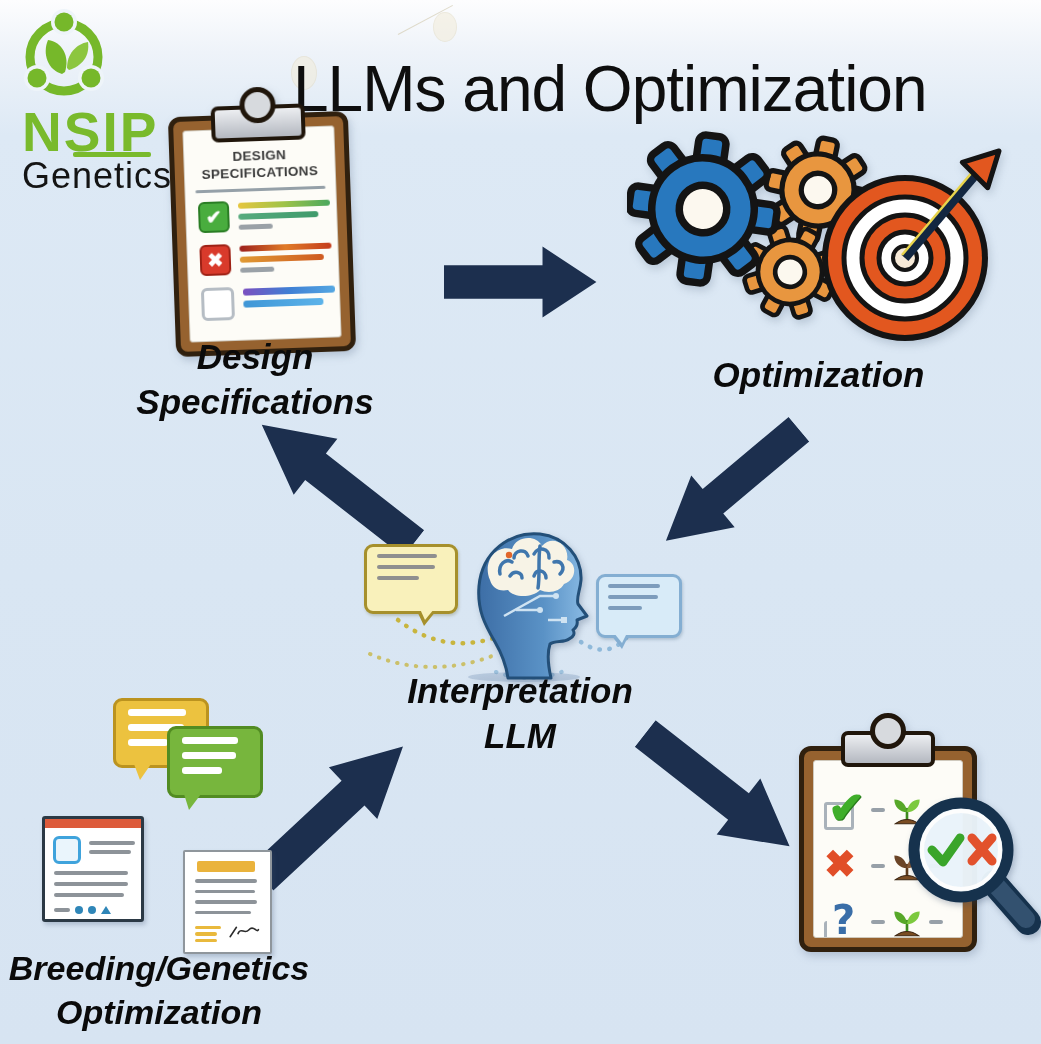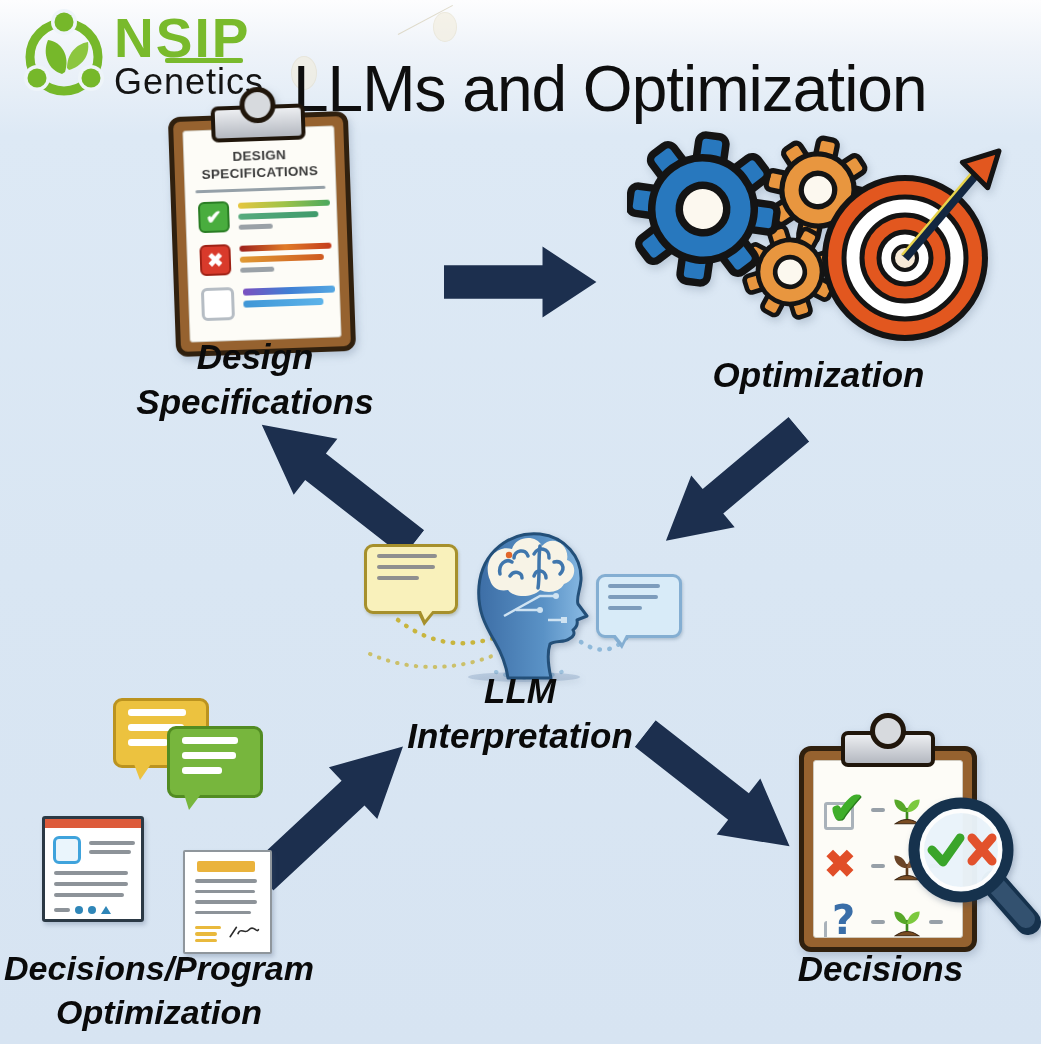--- a/index.html
+++ b/index.html
@@ -6,21 +6,21 @@
   body{font-family:"Liberation Sans",sans-serif;}
   .stage{
     position:relative;width:1041px;height:1044px;overflow:hidden;
     background:linear-gradient(180deg,#fdfdfe 0%,#eef3f9 5%,#dde9f5 13%,#d9e6f3 55%,#d7e4f2 100%);
   }
   
   .decor{position:absolute;border-radius:50%;background:#f2ecd9;border:1px solid #e3dcc4;opacity:.55;z-index:0;}
   .decor1{left:291px;top:56px;width:24px;height:32px;}
   .decor2{left:433px;top:12px;width:22px;height:28px;}
   .decor-line{position:absolute;left:398px;top:34px;width:62px;height:1px;background:#d8d2bd;opacity:.8;transform:rotate(-28deg);transform-origin:left center;z-index:0;}
-  .logo{position:absolute;left:18px;top:8px;display:flex;z-index:2;}
+  .logo{position:absolute;left:18px;top:8px;display:flex;z-index:2;flex-direction:column;}
   .logo-mark{width:92px;height:94px;}
   .logo-text{margin-left:4px;padding-top:6px;}
   .logo-brand{font-size:55px;line-height:48px;font-weight:700;letter-spacing:2px;color:#79ba2c;position:relative;}
   .logo-brand::after{content:"";position:absolute;left:34%;bottom:-1px;width:52%;height:5px;background:#79ba2c;border-radius:2px;}
   .logo-sub{font-size:36px;line-height:38px;font-weight:400;letter-spacing:1px;color:#141414;margin-top:1px;}
   .page-title{position:absolute;left:293px;top:2px;font-size:64px;line-height:88px;font-weight:400;letter-spacing:-1px;color:#0e0e0e;white-space:nowrap;z-index:1;}
   
   .label{position:absolute;text-align:center;font:italic 700 35px "Liberation Sans",sans-serif;color:#0a0a0a;line-height:45px;z-index:2;}
   .label-design{left:80px;top:334px;width:350px;}
   .label-optimization{left:646px;top:352px;width:345px;}
@@ -288,22 +288,22 @@
       <circle cx="88" cy="86" r="3" fill="#cfe3f2"></circle>
       <rect x="109" y="93" width="6" height="6" fill="#cfe3f2"></rect>
     </svg>
     <div class="bubble bubble-blue">
       <div class="line" style="width:52px"></div>
       <div class="line" style="width:50px"></div>
       <div class="line" style="width:34px"></div>
     </div>
   </div>
   <div class="label label-llm">
+    <div>Interpretation</div>
     <div>LLM</div>
-    <div>Interpretation</div>
   </div>
 
   <div class="breeding-cluster">
     <div class="chat chat-yellow">
       <div class="line" style="width:58px"></div>
       <div class="line" style="width:56px"></div>
       <div class="line" style="width:40px"></div>
     </div>
     <div class="chat chat-green">
       <div class="line" style="width:56px"></div>
@@ -342,21 +342,21 @@
           <div class="yl"></div>
         </div>
         <svg width="42" height="20" viewBox="0 0 42 20">
           <path d="M4,16 L12,4" stroke="#2b2b2b" stroke-width="2" fill="none" stroke-linecap="round"></path>
           <path d="M14,12 C18,3 22,14 28,7 S38,12 40,7" stroke="#2b2b2b" stroke-width="2" fill="none" stroke-linecap="round"></path>
         </svg>
       </div>
     </div>
   </div>
   <div class="label label-breeding">
-    <div>Decisions/Program</div>
+    <div>Breeding/Genetics</div>
     <div>Optimization</div>
   </div>
 
   <div class="clipboard clipboard-decisions">
     <div class="clip"></div>
     <div class="paper">
       <div class="dec-rows">
         <div class="dec-row">
           <span class="mark-wrap">
               <span class="mark-box"></span>
@@ -406,16 +406,15 @@
     <line x1="96" y1="95" x2="128" y2="131" stroke="#33516f" stroke-width="18" stroke-linecap="round"></line>
     <circle cx="63" cy="62" r="47" fill="rgba(236,246,252,0.96)" stroke="#16324d" stroke-width="11"></circle>
     <circle cx="63" cy="62" r="39" fill="none" stroke="#fdfdfd" stroke-width="4"></circle>
     <path d="M34,62 L45,74 L62,50" fill="none" stroke="#3aa52a" stroke-width="9" stroke-linecap="round" stroke-linejoin="round"></path>
     <g stroke="#e2512c" stroke-width="9" stroke-linecap="round">
       <line x1="74" y1="50" x2="94" y2="73"></line>
       <line x1="94" y1="50" x2="74" y2="73"></line>
     </g>
   </svg>
   <div class="label label-decisions">
-    <div>Decisions</div>
   </div>
 
 </div>
 
 </body></html>

